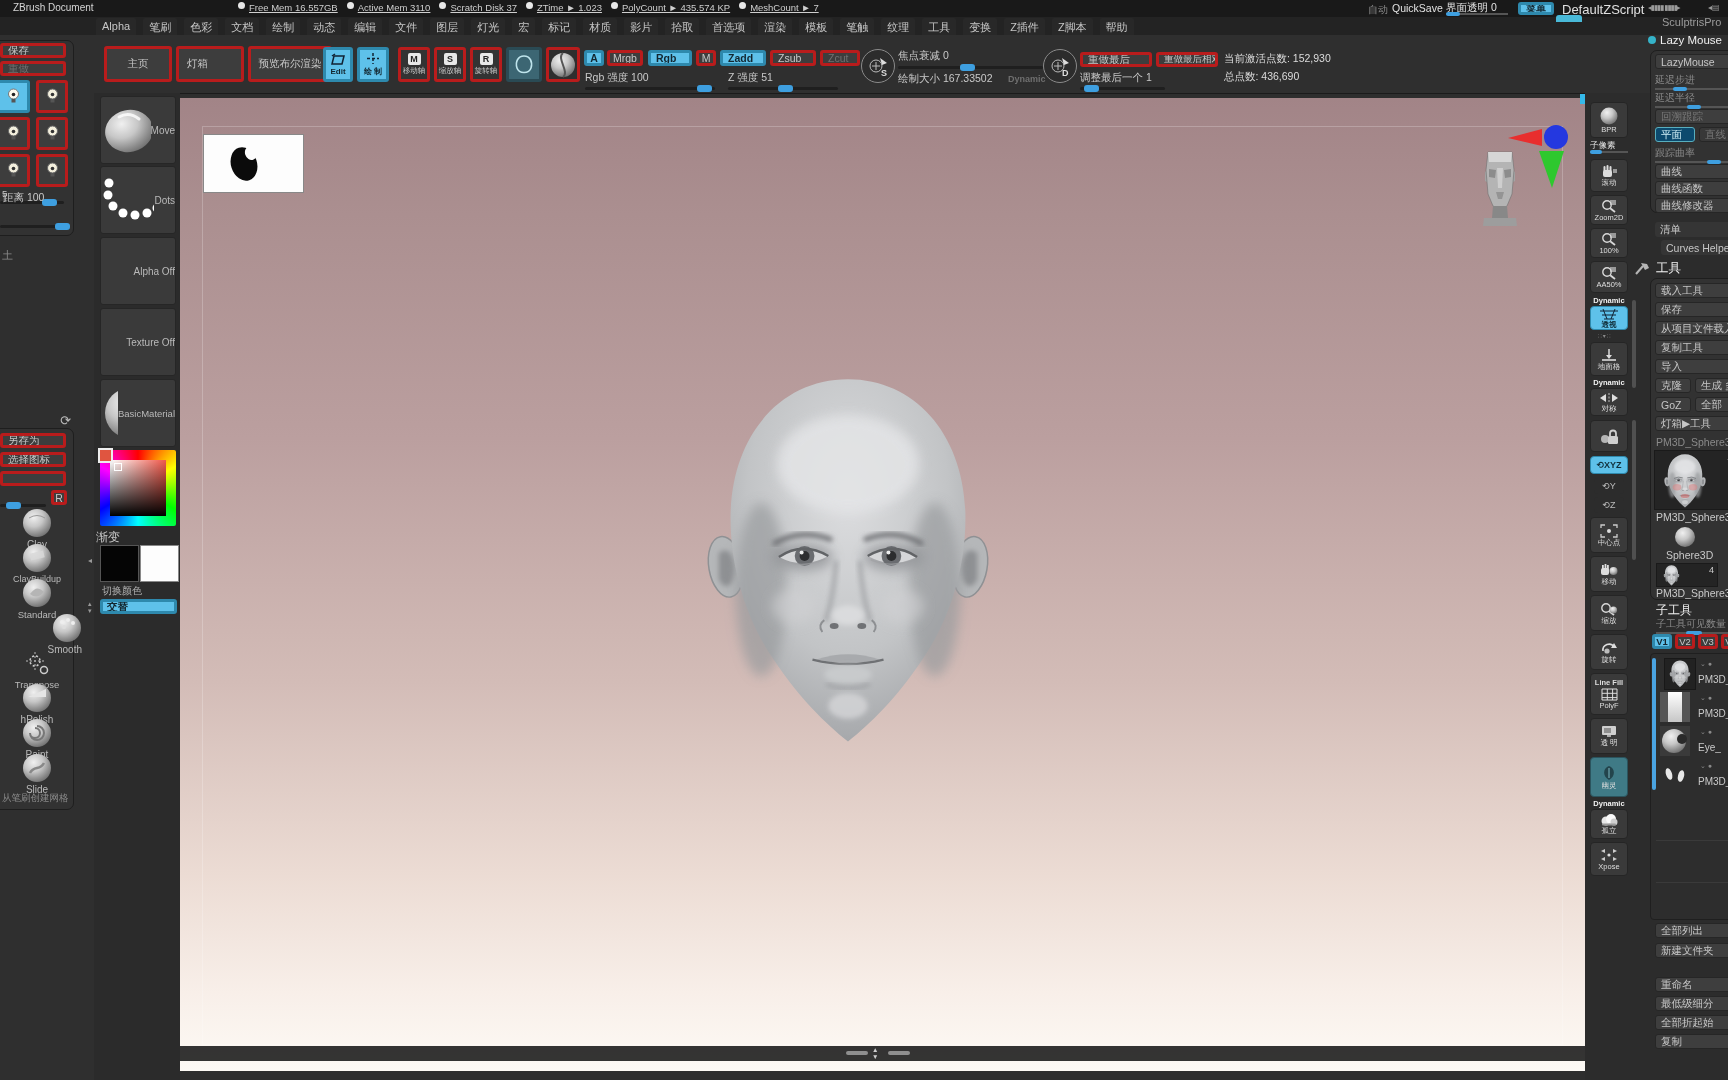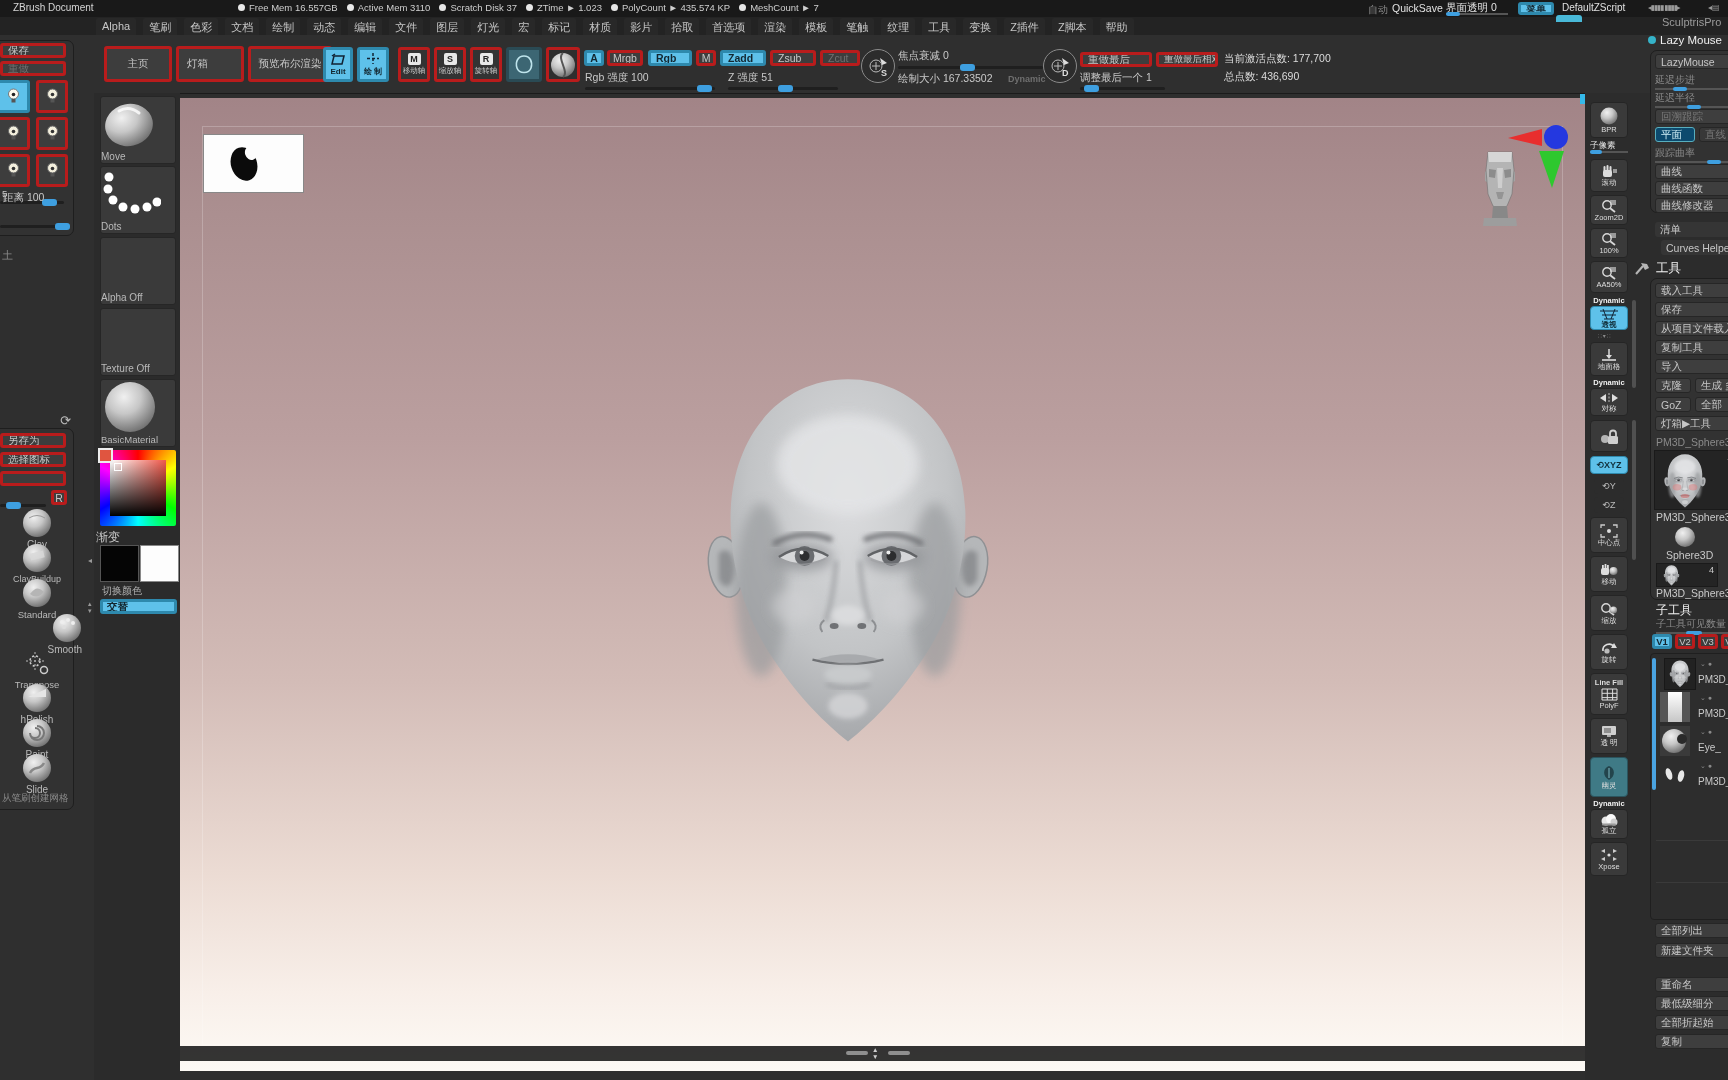--- a/index.html
+++ b/index.html
@@ -14,34 +14,34 @@
   .btn.left{justify-content:flex-start;padding-left:5px;}
   .btn.blue{background:#5ec1ea;color:#132730;border-color:#2e89ad;font-weight:bold;}
   .btn.dim{color:#707070;}
   .btn.teal{background:#3c6673;color:#cfeef5;border-color:#2a4a54;}
   .lbl{font-size:10.5px;color:#c9c9c9;white-space:nowrap;}
   .dimtxt{color:#8a8a8a;}
   .sl-track{position:relative;height:3px;background:#1f1f1f;border-radius:2px;}
   .sl-handle{position:absolute;top:-2px;width:15px;height:7px;background:#3e9fe0;border-radius:3px;}
   .panelbox{background:#323232;border:1px solid #1e1e1e;border-radius:7px;box-sizing:border-box;}
   .tile{background:#3a3a3a;border:1px solid #262626;border-radius:3px;box-sizing:border-box;
-        display:flex;flex-direction:column;align-items:flex-start;justify-content:flex-end;overflow:hidden;}
+        display:flex;flex-direction:row;align-items:center;justify-content:flex-end;overflow:hidden;}
   .tile-label{font-size:10px;color:#b9b9b9;line-height:13px;white-space:nowrap;}
   .ri{width:38px;background:#3a3a3a;border:1px solid #252525;border-radius:4px;box-sizing:border-box;
       display:flex;flex-direction:column;align-items:center;justify-content:center;gap:1px;overflow:hidden;}
   .ri.blue{background:#5ec1ea;border-color:#2e89ad;}
   .ri.blue .ril{color:#11303c;font-weight:bold;}
   .ri.teal{background:#3f7a86;border-color:#2b545e;}
   .ril{font-size:7.5px;color:#dedede;line-height:8px;white-space:nowrap;}
   .rp-btn{height:15px;background:#3e3e3e;border:1px solid #262626;border-radius:3px;color:#c6c6c6;
           font-size:10.5px;display:flex;align-items:center;padding:0 5px;box-sizing:border-box;
           white-space:nowrap;overflow:hidden;}
   .rp-btn.dim{color:#777;}
   .menu-item{font-size:11px;color:#c6c6c6;padding:2px 6px;background:#282828;border-radius:2px;white-space:nowrap;}
-  .stat{font-size:9.5px;color:#cfcfcf;white-space:nowrap;display:flex;align-items:center;gap:4px;}
+  .stat{font-size:9.5px;color:#cfcfcf;white-space:nowrap;display:flex;align-items:flex-start;gap:4px;text-decoration:underline;}
   .dot{width:7px;height:7px;border-radius:50%;background:#e8e8e8;display:inline-block;}
   .mini-track{position:relative;height:2px;background:#555;}
   .mini-fill{position:absolute;left:0;top:-1px;height:4px;background:#3e9fe0;border-radius:2px;}
   .badge4{font-size:10px;color:#cfcfcf;}
   .sep{background:#3a3a3a;height:1px;}
 </style>
 </head>
 <body>
 
 <div id="root">
@@ -156,21 +156,21 @@
         <span>MeshCount ► 7</span>
       </span>
   </div>
   <div class="a lbl dimtxt" style="left:1368px;top:3px;font-size:10px">自动</div>
   <div class="a lbl" style="left:1392px;top:2px;font-size:10.5px;color:#e2e2e2">QuickSave</div>
   <div class="a lbl" style="left:1446px;top:1px;font-size:10.5px;color:#e2e2e2">界面透明 0</div>
   <div class="a mini-track" style="left:1446px;top:13px;width:62px">
       <div class="mini-fill" style="width:14px"></div>
     </div>
   <div class="a btn blue" style="left:1518px;top:2px;width:36px;height:13px;font-size:10px">菜单</div>
-  <div class="a lbl" style="left:1562px;top:2px;font-size:10px;color:#e0e0e0">DefaultZScript</div>
+  <div class="a lbl" style="left:1562px;top:2px;font-size:13px;color:#e0e0e0">DefaultZScript</div>
   <div class="a lbl" style="left:1648px;top:3px;font-size:7.5px;color:#9a9a9a;letter-spacing:-1px">◂▮▮▮▮ ▮▮▮▮▸</div>
   <div class="a lbl" style="left:1708px;top:3px;font-size:8px;color:#9a9a9a">◂▤</div>
 
   <div class="a" style="left:0;top:17px;width:1728px;height:18px;background:#232323"></div>
   <div class="a" style="left:96px;top:18px;display:flex;gap:7px">
     <span class="menu-item">Alpha</span>
     <span class="menu-item">笔刷</span>
     <span class="menu-item">色彩</span>
     <span class="menu-item">文档</span>
     <span class="menu-item">绘制</span>
@@ -291,21 +291,21 @@
       </svg>
   </div>
   <div class="a btn left" style="left:1080px;top:52px;width:72px;height:15px">重做最后</div>
   <div class="a btn left" style="left:1156px;top:52px;width:62px;height:15px;font-size:9.5px">重做最后相对</div>
   <div class="a" style="left:1080px;top:71px;width:85px">
     <div class="lbl">调整最后一个 1</div>
     <div class="sl-track" style="margin-top:2px">
         <div class="sl-handle" style="left:4px"></div>
       </div>
   </div>
-  <div class="a lbl" style="left:1224px;top:52px;color:#dcdcdc">当前激活点数: 177,700</div>
+  <div class="a lbl" style="left:1224px;top:52px;color:#dcdcdc">当前激活点数: 152,930</div>
   <div class="a lbl" style="left:1224px;top:70px;color:#dcdcdc">总点数: 436,690</div>
 
   <div class="a" style="left:0;top:93px;width:94px;height:987px;background:#2f2f2f"></div>
   <div class="a" style="left:94px;top:93px;width:86px;height:987px;background:#2b2b2b"></div>
 
   <div class="a panelbox" style="left:-36px;top:40px;width:110px;height:196px"></div>
   <div class="a btn left" style="left:0;top:43px;width:66px;height:15px">保存</div>
   <div class="a btn left dim" style="left:0;top:61px;width:66px;height:15px">重做</div>
   <div class="a btn blue" style="left:-4px;top:80px;width:34px;height:33px">
     <svg width="13" height="17">

